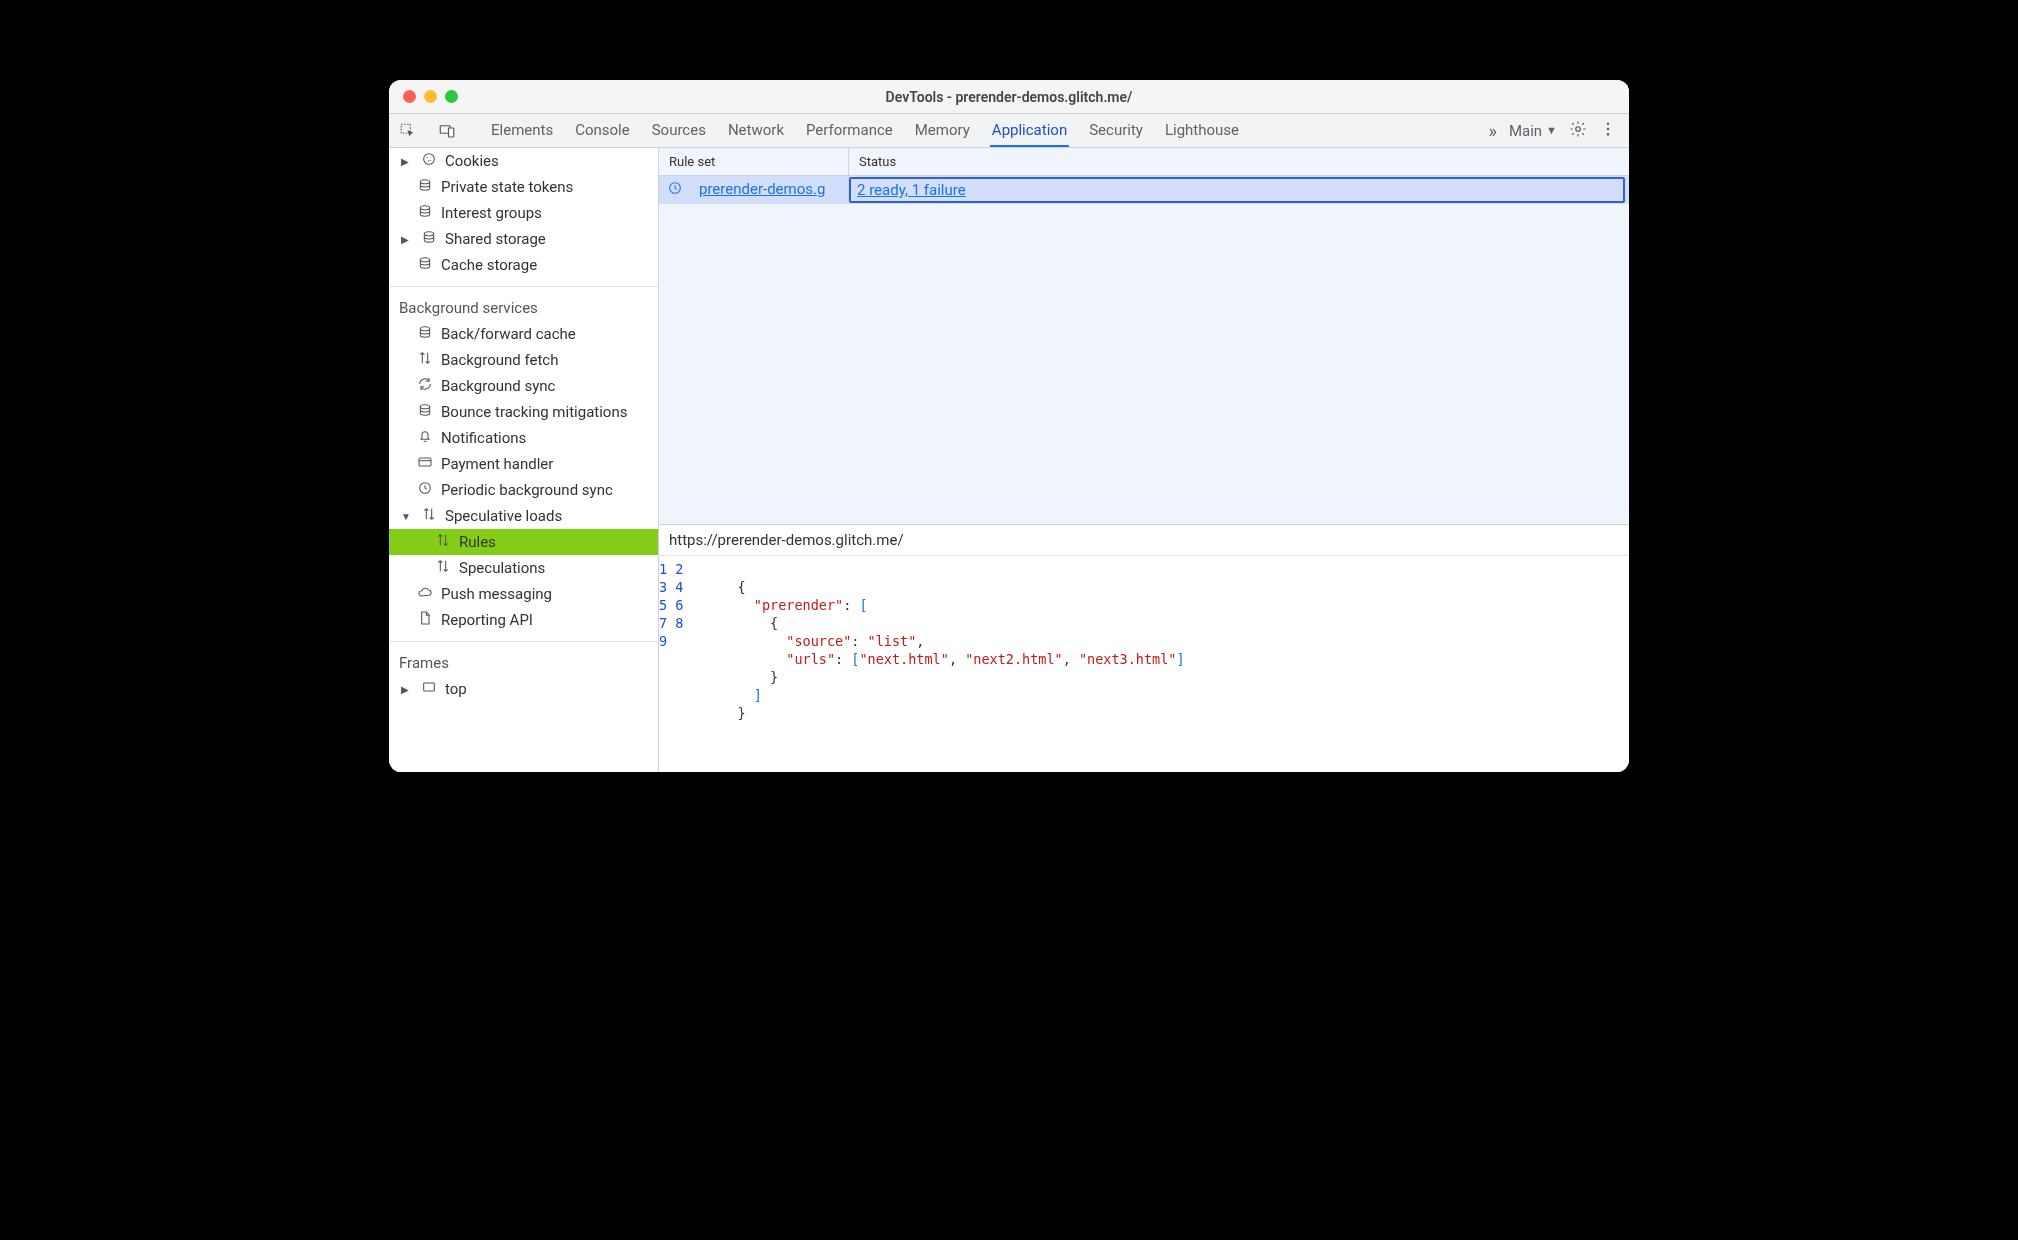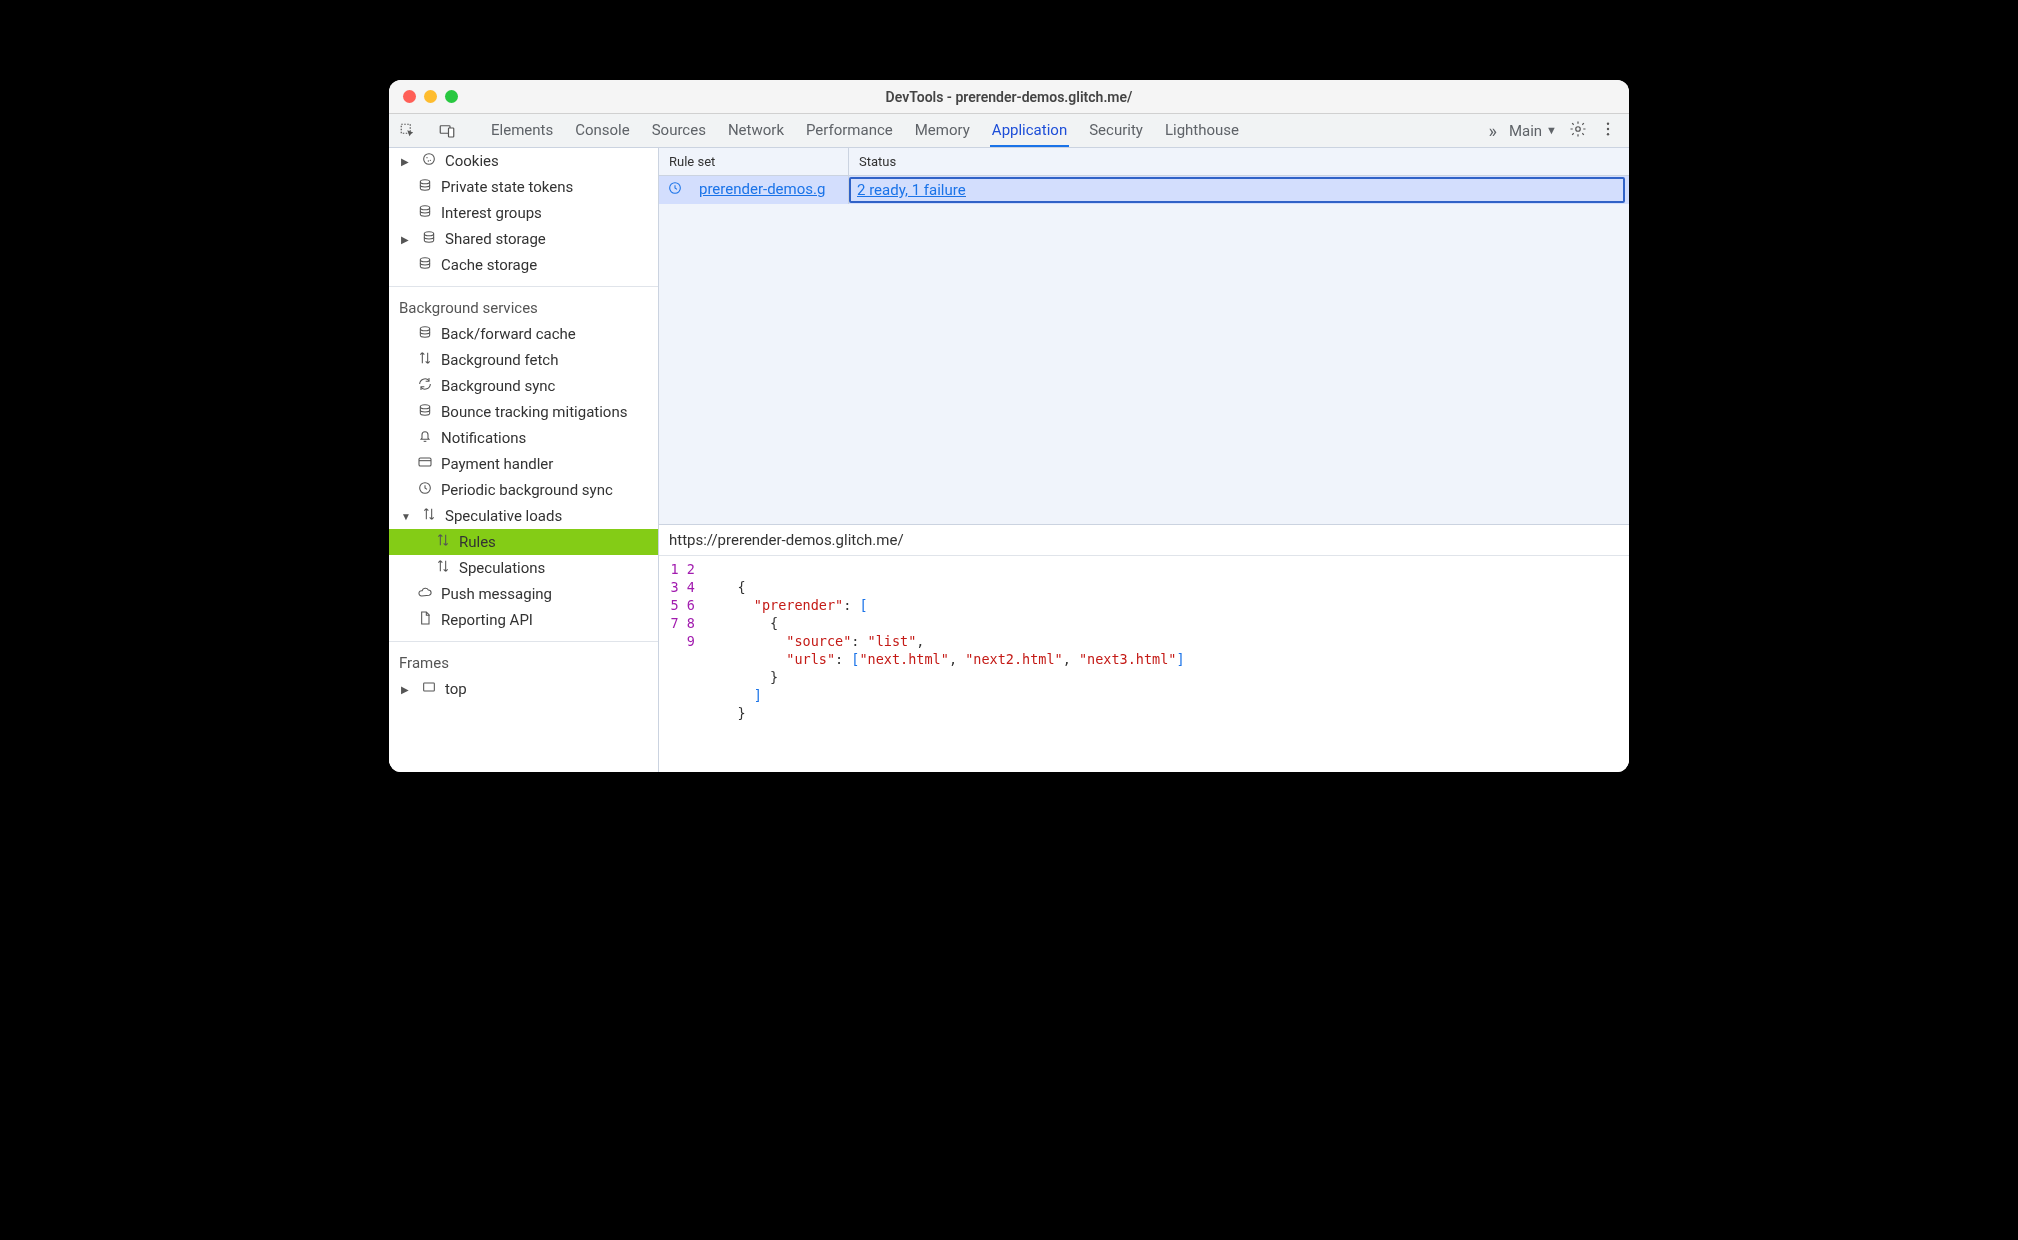--- a/index.html
+++ b/index.html
@@ -207,22 +207,21 @@
     flex: 1;
     display: flex;
     font-family: "SF Mono", Menlo, Consolas, monospace;
     font-size: 13.5px;
     line-height: 18px;
     overflow: auto;
     padding-top: 4px;
   }
   .gutter {
     width: 46px;
-    text-align: right;
-    color: #a21caf;
+    color: #1d4ed8;
     padding: 0 10px 0 0;
     user-select: none;
   }
   .code-body {
     flex: 1;
     white-space: pre;
     color: #333;
   }
   .tok-brace { color: #333; }
   .tok-key { color: #c41a16; }

